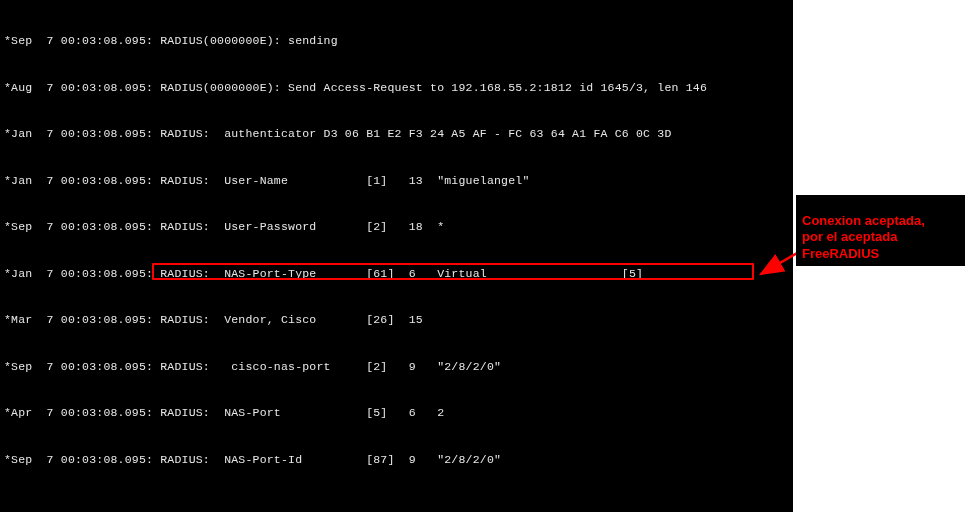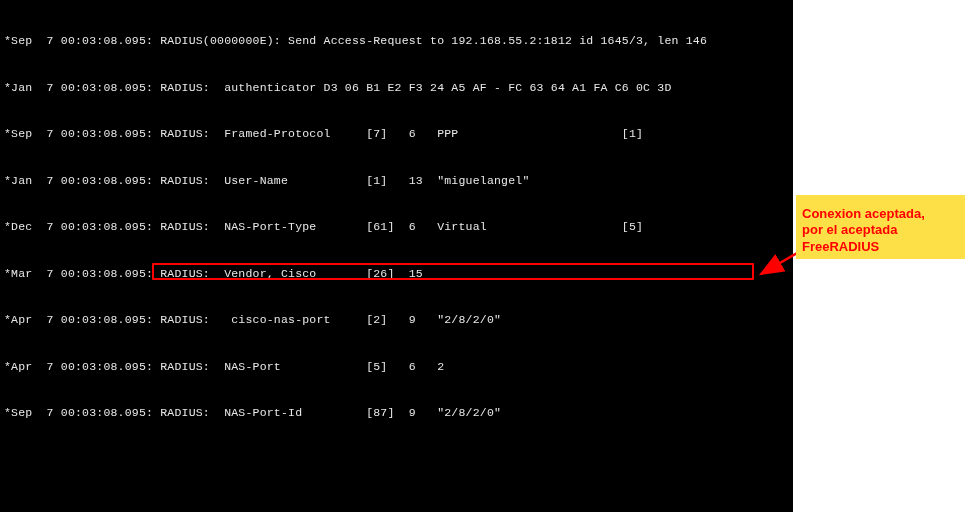--- a/index.html
+++ b/index.html
@@ -1,34 +1,35 @@
 <!DOCTYPE html>
 <html><head>
 <meta charset="utf-8">
 <style>
   * { margin: 0; padding: 0; box-sizing: border-box; }
   body { background: #fff; font-family: "Courier New", monospace; font-size: 11.5px; line-height: 1.35; }
   .terminal { background: #000; color: #e8e8e8; padding: 2px 4px; width: 793px; position: relative; white-space: pre; letter-spacing: .2px; }
   .line { display: block; }
   .hl-box { position: absolute; border: 2px solid #ff0000; border-radius: 1px; pointer-events: none; }
   .arrow { position: absolute; pointer-events: none; }
-  .note { position: absolute; background: #fde047; color: #ff0000; font-family: "Segoe UI", Arial, sans-serif; font-weight: 700; font-size: 13px; padding: 11px 6px 4px 6px; line-height: 1.25; }
+  .note { position: absolute; background: #000000; color: #ff0000; font-family: "Segoe UI", Arial, sans-serif; font-weight: 700; font-size: 13px; padding: 18px 6px 4px 6px; line-height: 1.25; }
   .note span { display: block; }
 </style>
 </head>
 <body>
 
 <div class="terminal">
-  <span class="line">*Sep  7 00:03:08.095: RADIUS(0000000E): Send Access-Request to 192.168.55.2:1812 id 1645/3, len 146</span>
+  <span class="line">*Sep  7 00:03:08.095: RADIUS(0000000E): sending</span>
+  <span class="line">*Aug  7 00:03:08.095: RADIUS(0000000E): Send Access-Request to 192.168.55.2:1812 id 1645/3, len 146</span>
   <span class="line">*Jan  7 00:03:08.095: RADIUS:  authenticator D3 06 B1 E2 F3 24 A5 AF - FC 63 64 A1 FA C6 0C 3D</span>
-  <span class="line">*Sep  7 00:03:08.095: RADIUS:  Framed-Protocol     [7]   6   PPP                       [1]</span>
   <span class="line">*Jan  7 00:03:08.095: RADIUS:  User-Name           [1]   13  "miguelangel"</span>
-  <span class="line">*Dec  7 00:03:08.095: RADIUS:  NAS-Port-Type       [61]  6   Virtual                   [5]</span>
+  <span class="line">*Sep  7 00:03:08.095: RADIUS:  User-Password       [2]   18  *</span>
+  <span class="line">*Jan  7 00:03:08.095: RADIUS:  NAS-Port-Type       [61]  6   Virtual                   [5]</span>
   <span class="line">*Mar  7 00:03:08.095: RADIUS:  Vendor, Cisco       [26]  15</span>
-  <span class="line">*Apr  7 00:03:08.095: RADIUS:   cisco-nas-port     [2]   9   "2/8/2/0"</span>
+  <span class="line">*Sep  7 00:03:08.095: RADIUS:   cisco-nas-port     [2]   9   "2/8/2/0"</span>
   <span class="line">*Apr  7 00:03:08.095: RADIUS:  NAS-Port            [5]   6   2</span>
   <span class="line">*Sep  7 00:03:08.095: RADIUS:  NAS-Port-Id         [87]  9   "2/8/2/0"</span>
   
   
   
   
   
   
   
   

